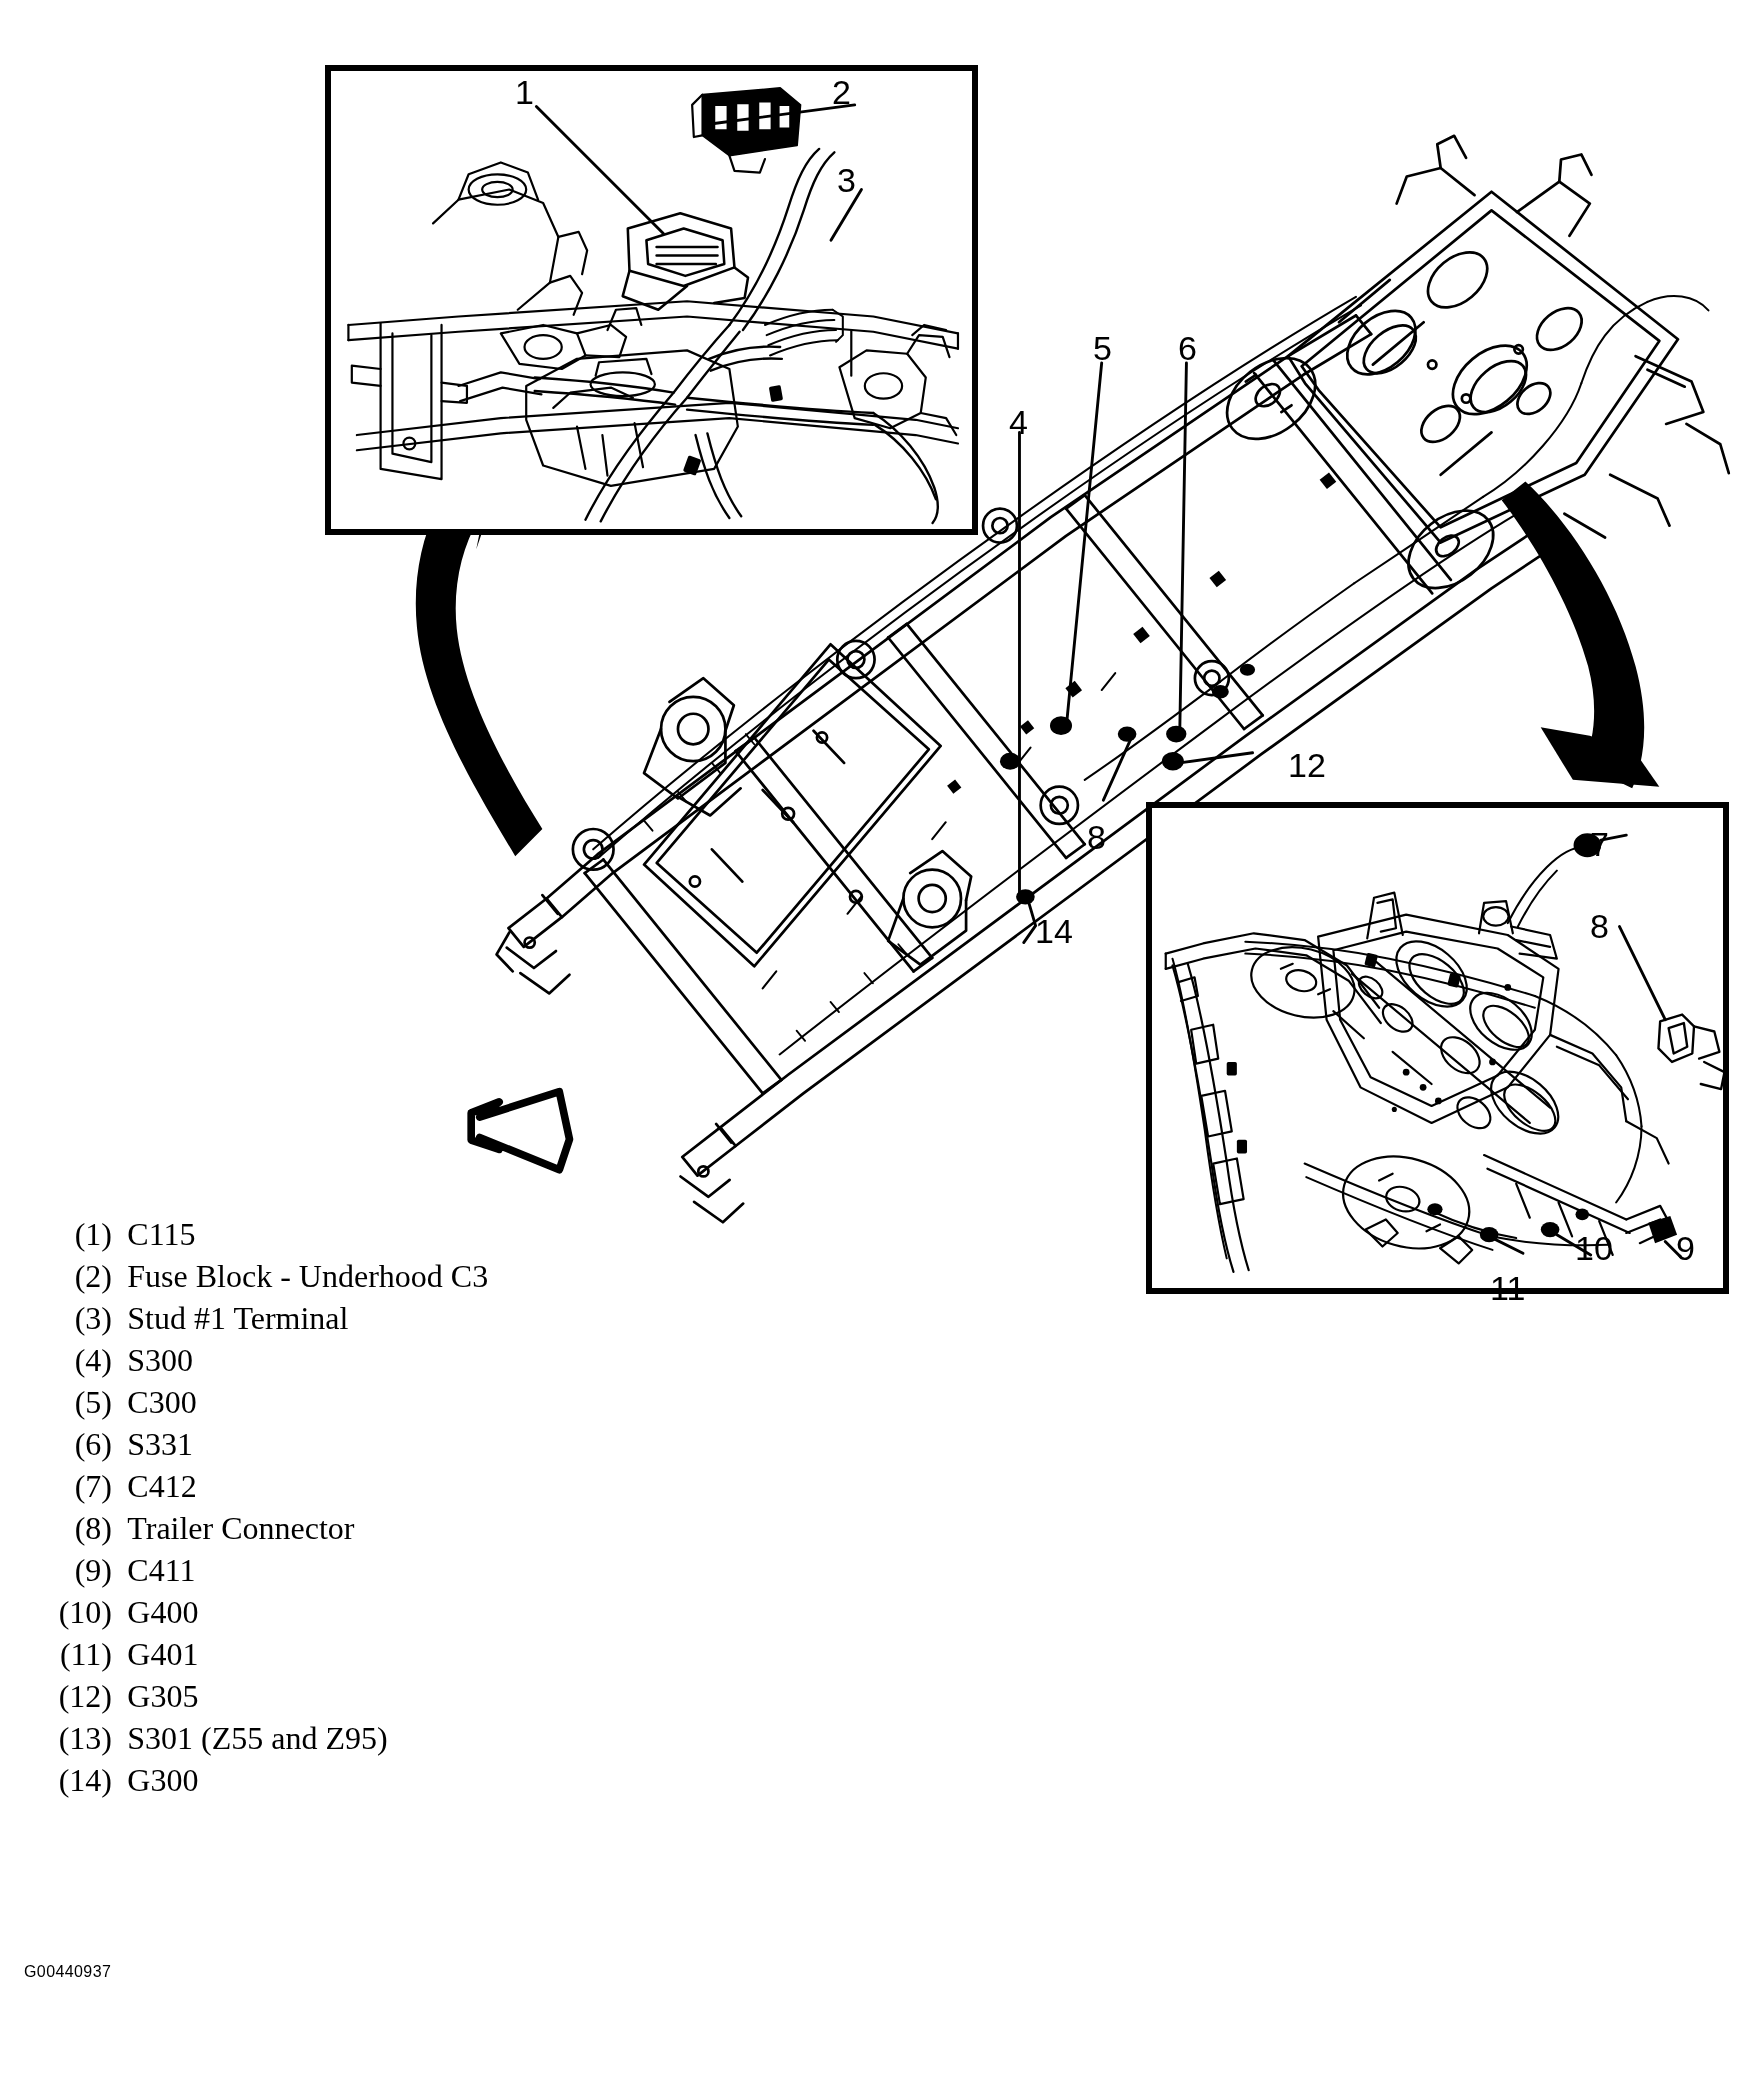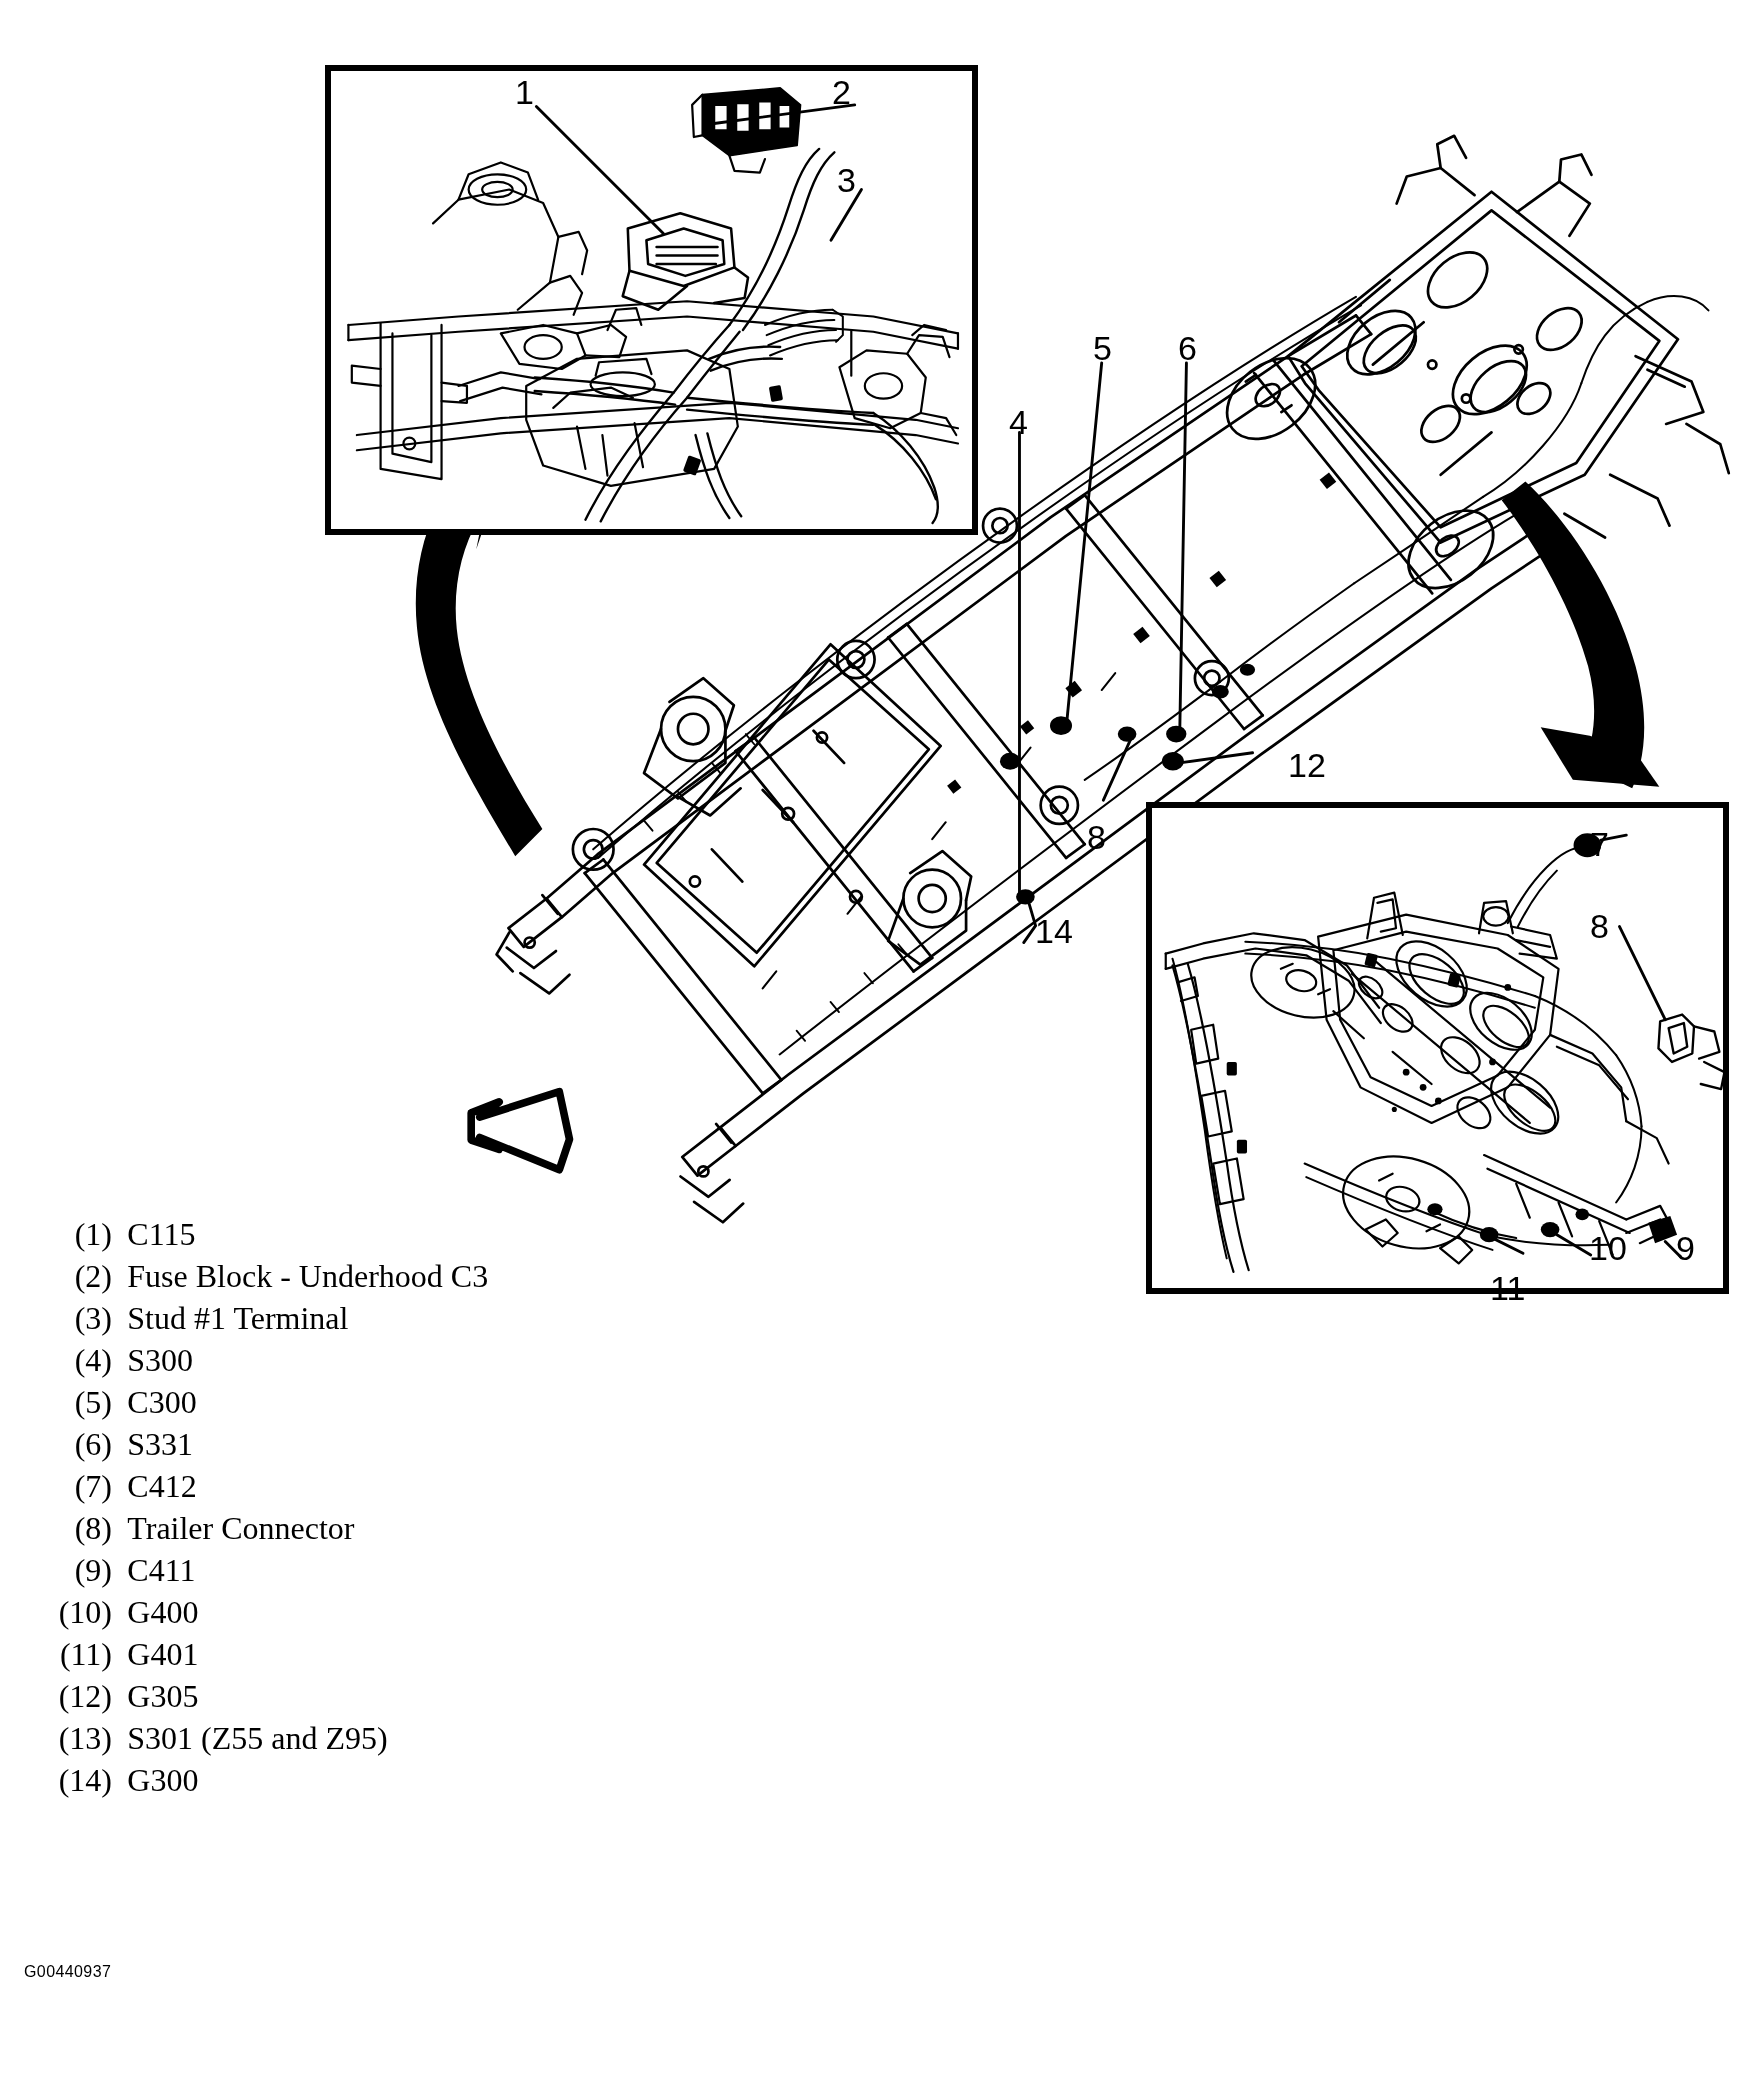--- a/index.html
+++ b/index.html
@@ -529,21 +529,21 @@
         <path d="M478 504 L518 528"></path>
 
         <path d="M606 512 L624 530"></path>
       </g>
     </svg>
   </div>
 
   <div class="callout" style="left:1590px;top:827px;">7</div>
   <div class="callout" style="left:1590px;top:909px;">8</div>
   <div class="callout" style="left:1676px;top:1231px;">9</div>
-  <div class="callout" style="left:1575px;top:1231px;margin-left:14px;">10</div>
+  <div class="callout" style="left:1575px;top:1231px;">10</div>
   <div class="callout" style="left:1490px;top:1231px;margin-top:40px;">11</div>
 
   <div class="callout" style="left:1009px;top:405px;">4</div>
   <div class="callout" style="left:1093px;top:331px;">5</div>
   <div class="callout" style="left:1178px;top:331px;">6</div>
   <div class="callout" style="left:1263px;top:748px;margin-left:25px;">12</div>
   <div class="callout" style="left:1087px;top:820px;">8</div>
   <div class="callout" style="left:1035px;top:914px;">14</div>
 
   <div id="legend">

